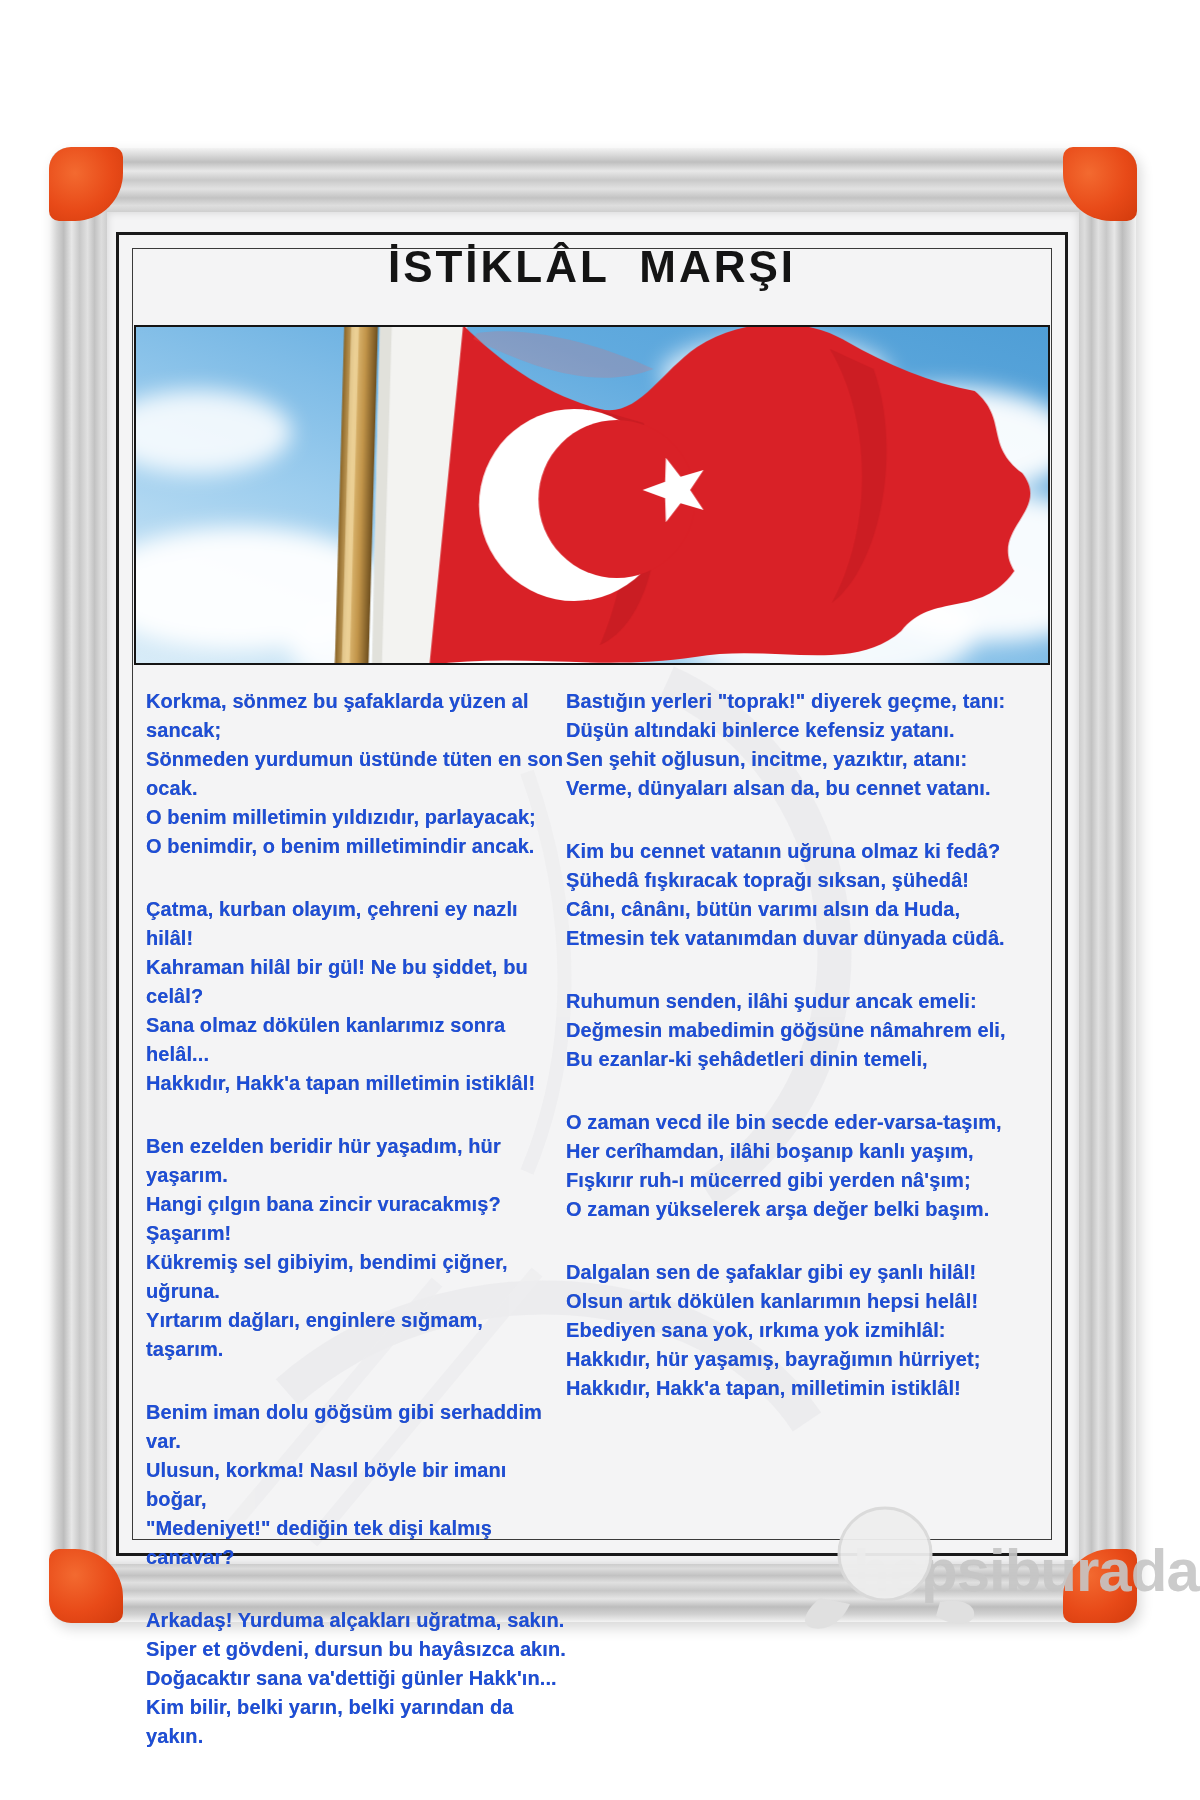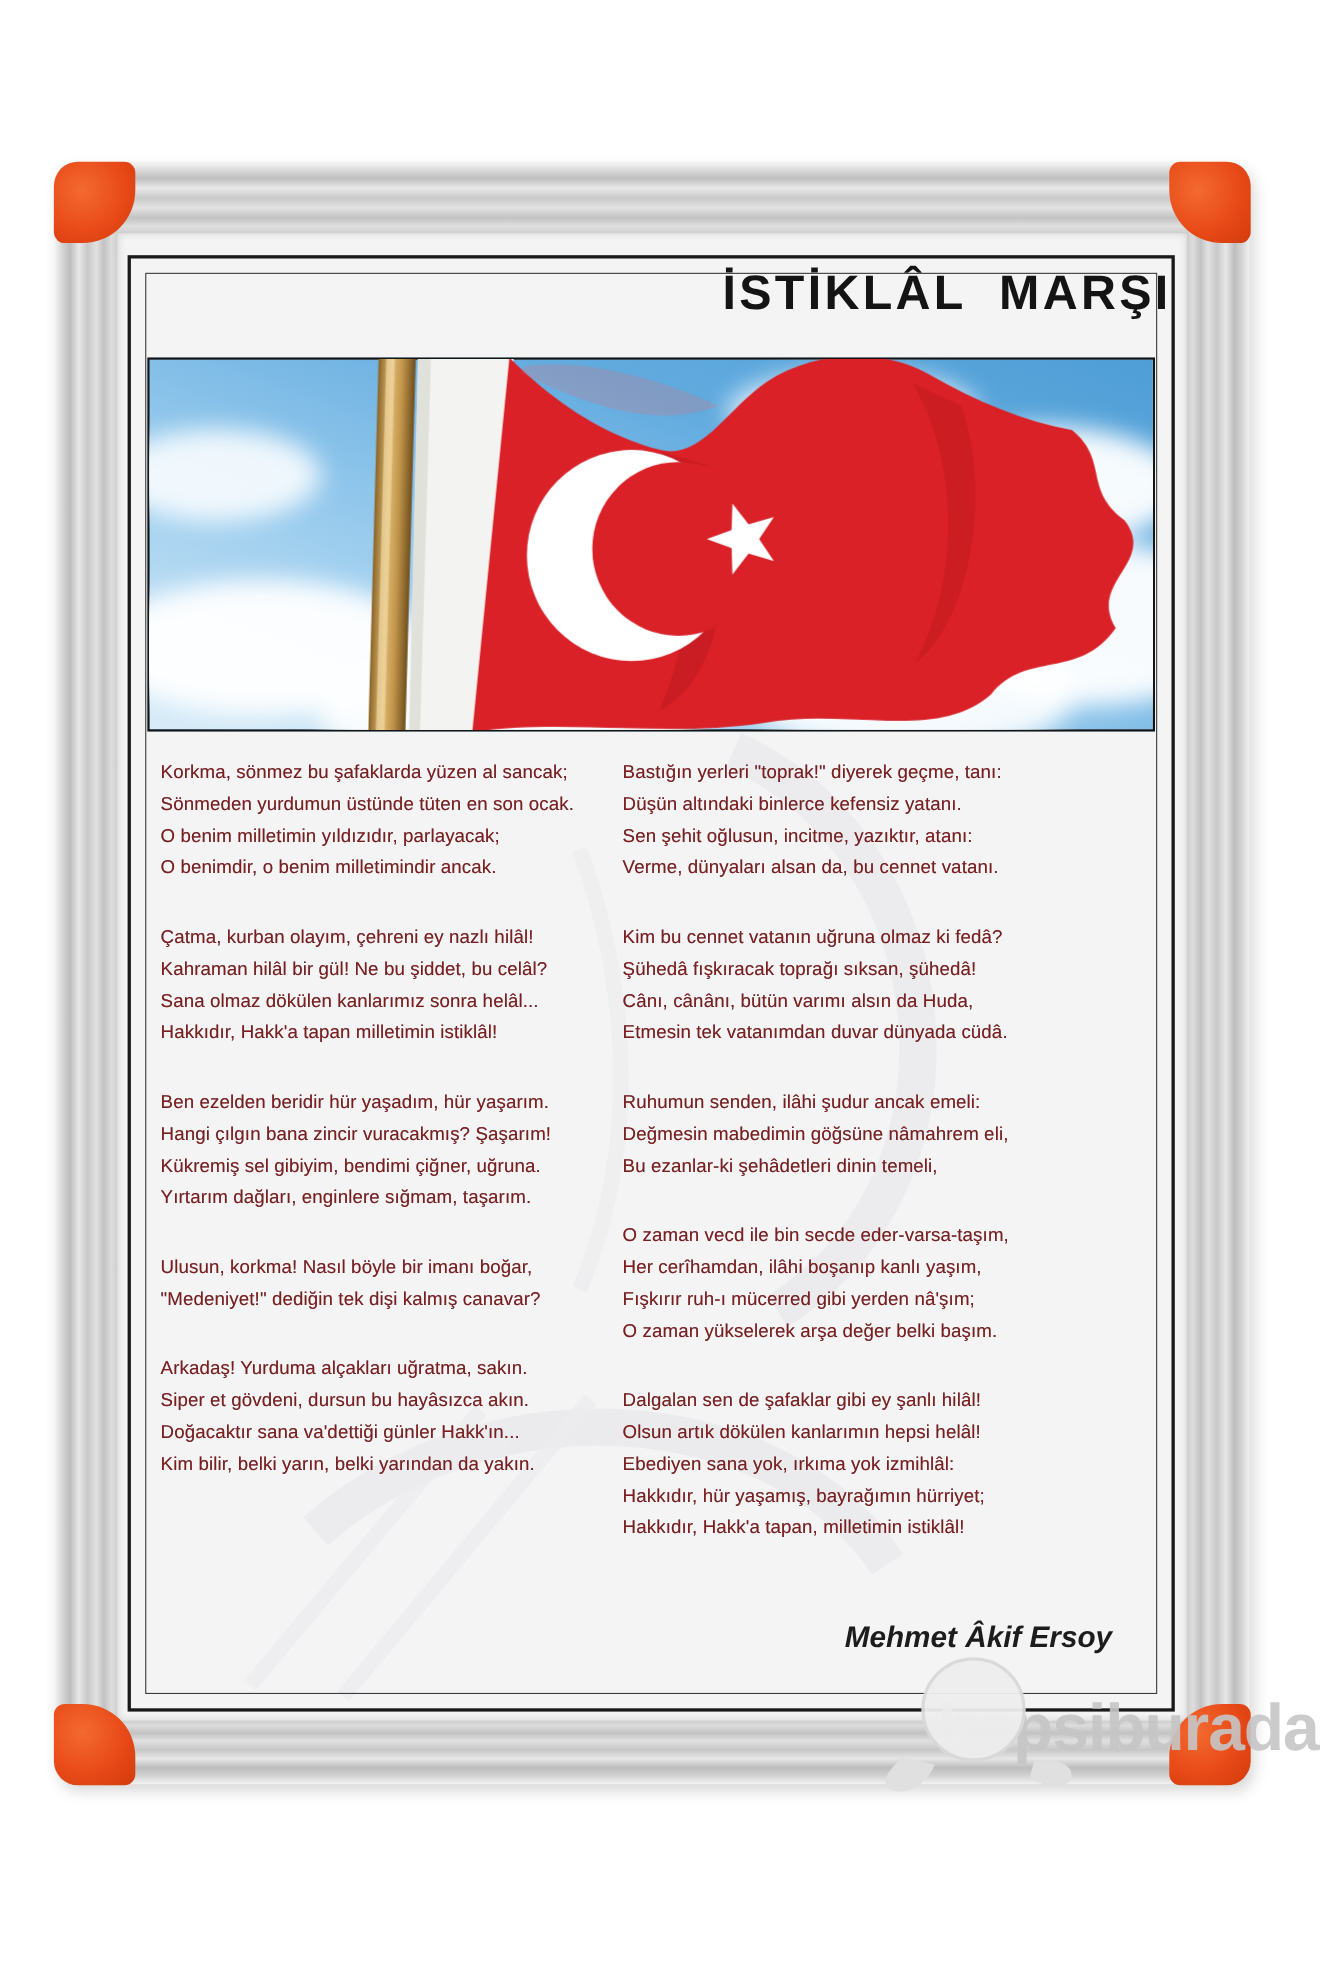--- a/index.html
+++ b/index.html
@@ -29,34 +29,34 @@
 
   
   .sheet{position:absolute;left:57px;top:64px;right:57px;bottom:58px;
          background:#f4f4f5;box-shadow:inset 0 0 8px rgba(0,0,0,.14);}
   .sheet-wm{position:absolute;inset:0;z-index:0;pointer-events:none;}
 
   .pborder{position:absolute;left:9px;top:20px;right:11px;bottom:8px;
            border:3px solid #1a1a1a;z-index:1;}
   .pinner{position:absolute;inset:13px;border:1px solid #3a3a3a;pointer-events:none;}
 
-  .title{position:relative;margin:7px 0 0;text-align:right;
+  .title{position:relative;margin:7px 0 0;text-align:center;
          font-size:44px;font-weight:bold;letter-spacing:3px;word-spacing:15px;
          color:#141414;}
 
   .photo{position:relative;margin:33px 15px 0;height:336px;
          border:2px solid #141414;overflow:hidden;background:#9ccdee;}
   .photo svg{display:block;width:100%;height:100%;}
 
   .poem{display:flex;margin:22px 10px 0 27px;position:relative;}
   .col-left{width:420px;flex:none;}
   .col-right{flex:1;}
   .stanza{margin:0 0 34px;}
-  .line{display:block;font-size:17px;line-height:29px;color:#7f1d1d;
-        letter-spacing:.1px;text-shadow:0 0 .5px rgba(69,71,78,.6);}
+  .line{display:block;font-size:20px;line-height:29px;color:#1d4ed8;
+        letter-spacing:.1px;text-shadow:0 0 .5px rgba(69,71,78,.6);font-weight:bold;}
 
   .author{position:relative;text-align:right;margin:36px 54px 0 0;
           font-size:27px;font-weight:bold;font-style:italic;color:#1c1c1c;}
 
   
   .wm-text{position:absolute;left:853px;top:1536px;z-index:60;
            font-size:60px;font-weight:bold;color:#c6c6c6;opacity:.9;
            letter-spacing:-1px;white-space:nowrap;}
   .wm-mascot{position:absolute;left:790px;top:1502px;z-index:61;}
 </style>
@@ -152,20 +152,21 @@
               <span class="line">Sana olmaz dökülen kanlarımız sonra helâl...</span>
               <span class="line">Hakkıdır, Hakk'a tapan milletimin istiklâl!</span>
             </div>
             <div class="stanza">
               <span class="line">Ben ezelden beridir hür yaşadım, hür yaşarım.</span>
               <span class="line">Hangi çılgın bana zincir vuracakmış? Şaşarım!</span>
               <span class="line">Kükremiş sel gibiyim, bendimi çiğner, uğruna.</span>
               <span class="line">Yırtarım dağları, enginlere sığmam, taşarım.</span>
             </div>
             <div class="stanza">
+              <span class="line">Benim iman dolu göğsüm gibi serhaddim var.</span>
               <span class="line">Ulusun, korkma! Nasıl böyle bir imanı boğar,</span>
               <span class="line">"Medeniyet!" dediğin tek dişi kalmış canavar?</span>
             </div>
             <div class="stanza">
               <span class="line">Arkadaş! Yurduma alçakları uğratma, sakın.</span>
               <span class="line">Siper et gövdeni, dursun bu hayâsızca akın.</span>
               <span class="line">Doğacaktır sana va'dettiği günler Hakk'ın...</span>
               <span class="line">Kim bilir, belki yarın, belki yarından da yakın.</span>
             </div>
           </div>

